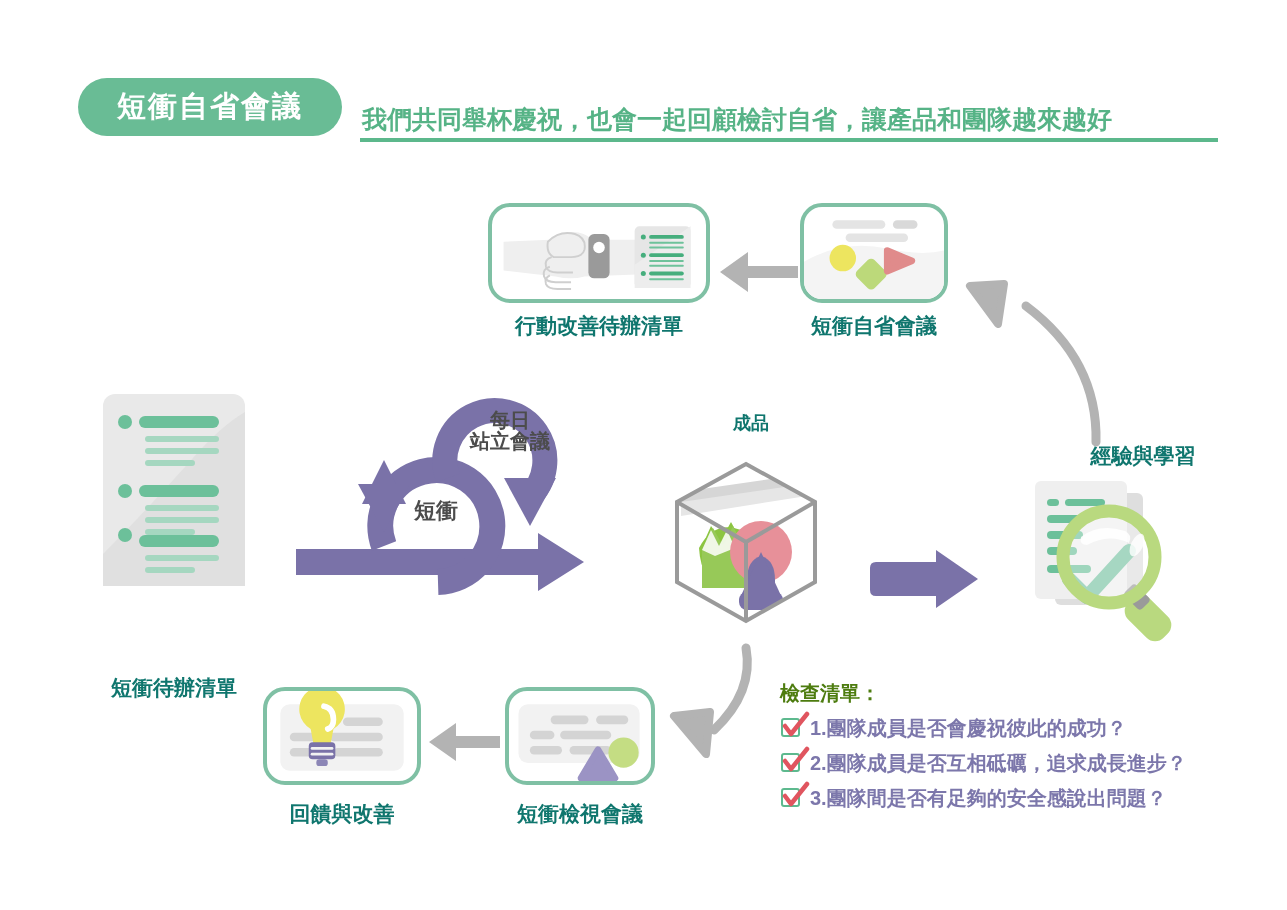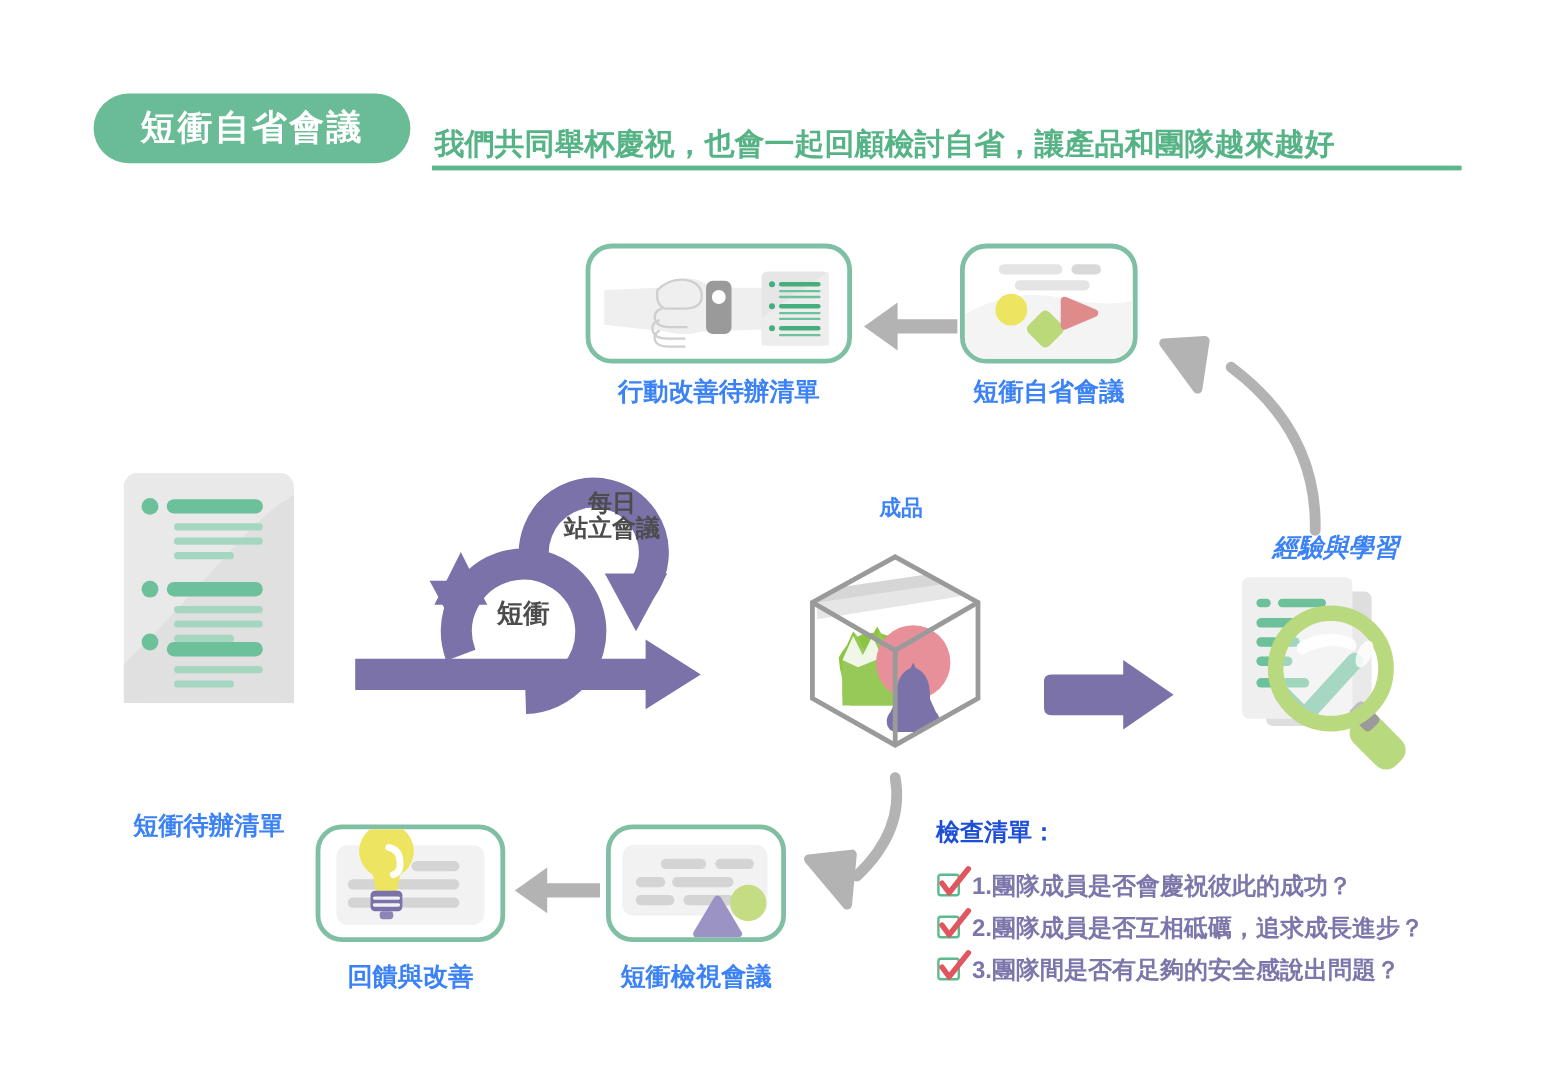--- a/index.html
+++ b/index.html
@@ -27,40 +27,40 @@
     letter-spacing: 0px; white-space: nowrap; margin-top: 10px;
   }
   .headrule {
     position: absolute; left: 360px; top: 138px;
     width: 858px; height: 4px; background: #5cb88c;
   }
 
   
   .lbl {
     position: absolute;
-    font-size: 21px; font-weight: bold; color: #3b82f6;
+    font-size: 21px; font-weight: bold; color: #0f766e;
     white-space: nowrap; text-align: center;
   }
 
   
   .card {
     position: absolute;
     border: 4px solid #7fc0a4;
     border-radius: 22px;
     background: #ffffff;
     overflow: hidden;
   }
   .card .inner { position: absolute; inset: 0; }
 
   
   .garrow { position: absolute; }
 
   
   .checklist { position: absolute; left: 780px; top: 680px; }
-  .chk-title { font-size: 20px; font-weight: bold; color: #1d4ed8; margin-bottom: 18px; }
+  .chk-title { font-size: 20px; font-weight: bold; color: #4d7c0f; margin-bottom: 8px; }
   .chk-row { display: flex; align-items: flex-start; margin-bottom: 8px; }
   .chk-box { position: relative; width: 22px; height: 22px; flex: 0 0 22px; margin-right: 8px; }
   .chk-box .sq {
     position: absolute; left: 1px; top: 3px; width: 19px; height: 19px;
     border: 2px solid #5db98e; border-radius: 3px; background: #ffffff;
   }
   .chk-box svg { position: absolute; left: 0; top: -4px; }
   .chk-text { font-size: 20px; font-weight: bold; color: #7c77ab; white-space: nowrap; }
 </style>
 </head>
@@ -192,21 +192,21 @@
       <path d="M77 4 L146 42 L146 122 L77 161 L8 122 L8 42 Z" fill="none" stroke="#9a9a9a" stroke-width="4"></path>
       <path d="M8 42 L77 82 L77 161" fill="none" stroke="#9a9a9a" stroke-width="4"></path>
       <path d="M77 82 L146 42" fill="none" stroke="#9a9a9a" stroke-width="4"></path>
     </svg>
   </div>
 
   <svg class="garrow" style="left:868px; top:548px;" width="112" height="62" viewBox="0 0 112 62">
     <path d="M2 20 Q2 14 8 14 L68 14 L68 2 L110 31 L68 60 L68 48 L8 48 Q2 48 2 42 Z" fill="#7a72a8"></path>
   </svg>
 
-  <div class="lbl" style="left:1018px; top:442px; width:190px;font-style:italic;">經驗與學習</div>
+  <div class="lbl" style="left:1048px; top:442px; width:190px;">經驗與學習</div>
   <div style="position:absolute; left:1025px; top:473px; width:180px; height:185px;">
     <svg width="180" height="185" viewBox="0 0 180 185">
       <rect x="30" y="20" width="88" height="112" rx="6" fill="#dedede"></rect>
       <rect x="10" y="8" width="92" height="118" rx="6" fill="#efefef"></rect>
       <rect x="22" y="26" width="12" height="7" rx="3.5" fill="#6cc09a"></rect>
       <rect x="40" y="26" width="40" height="7" rx="3.5" fill="#6cc09a"></rect>
       <rect x="22" y="42" width="44" height="8" rx="4" fill="#6cc09a"></rect>
       <rect x="22" y="58" width="36" height="8" rx="4" fill="#6cc09a"></rect>
       <rect x="22" y="74" width="30" height="8" rx="4" fill="#6cc09a"></rect>
       <rect x="22" y="92" width="44" height="8" rx="4" fill="#6cc09a"></rect>

